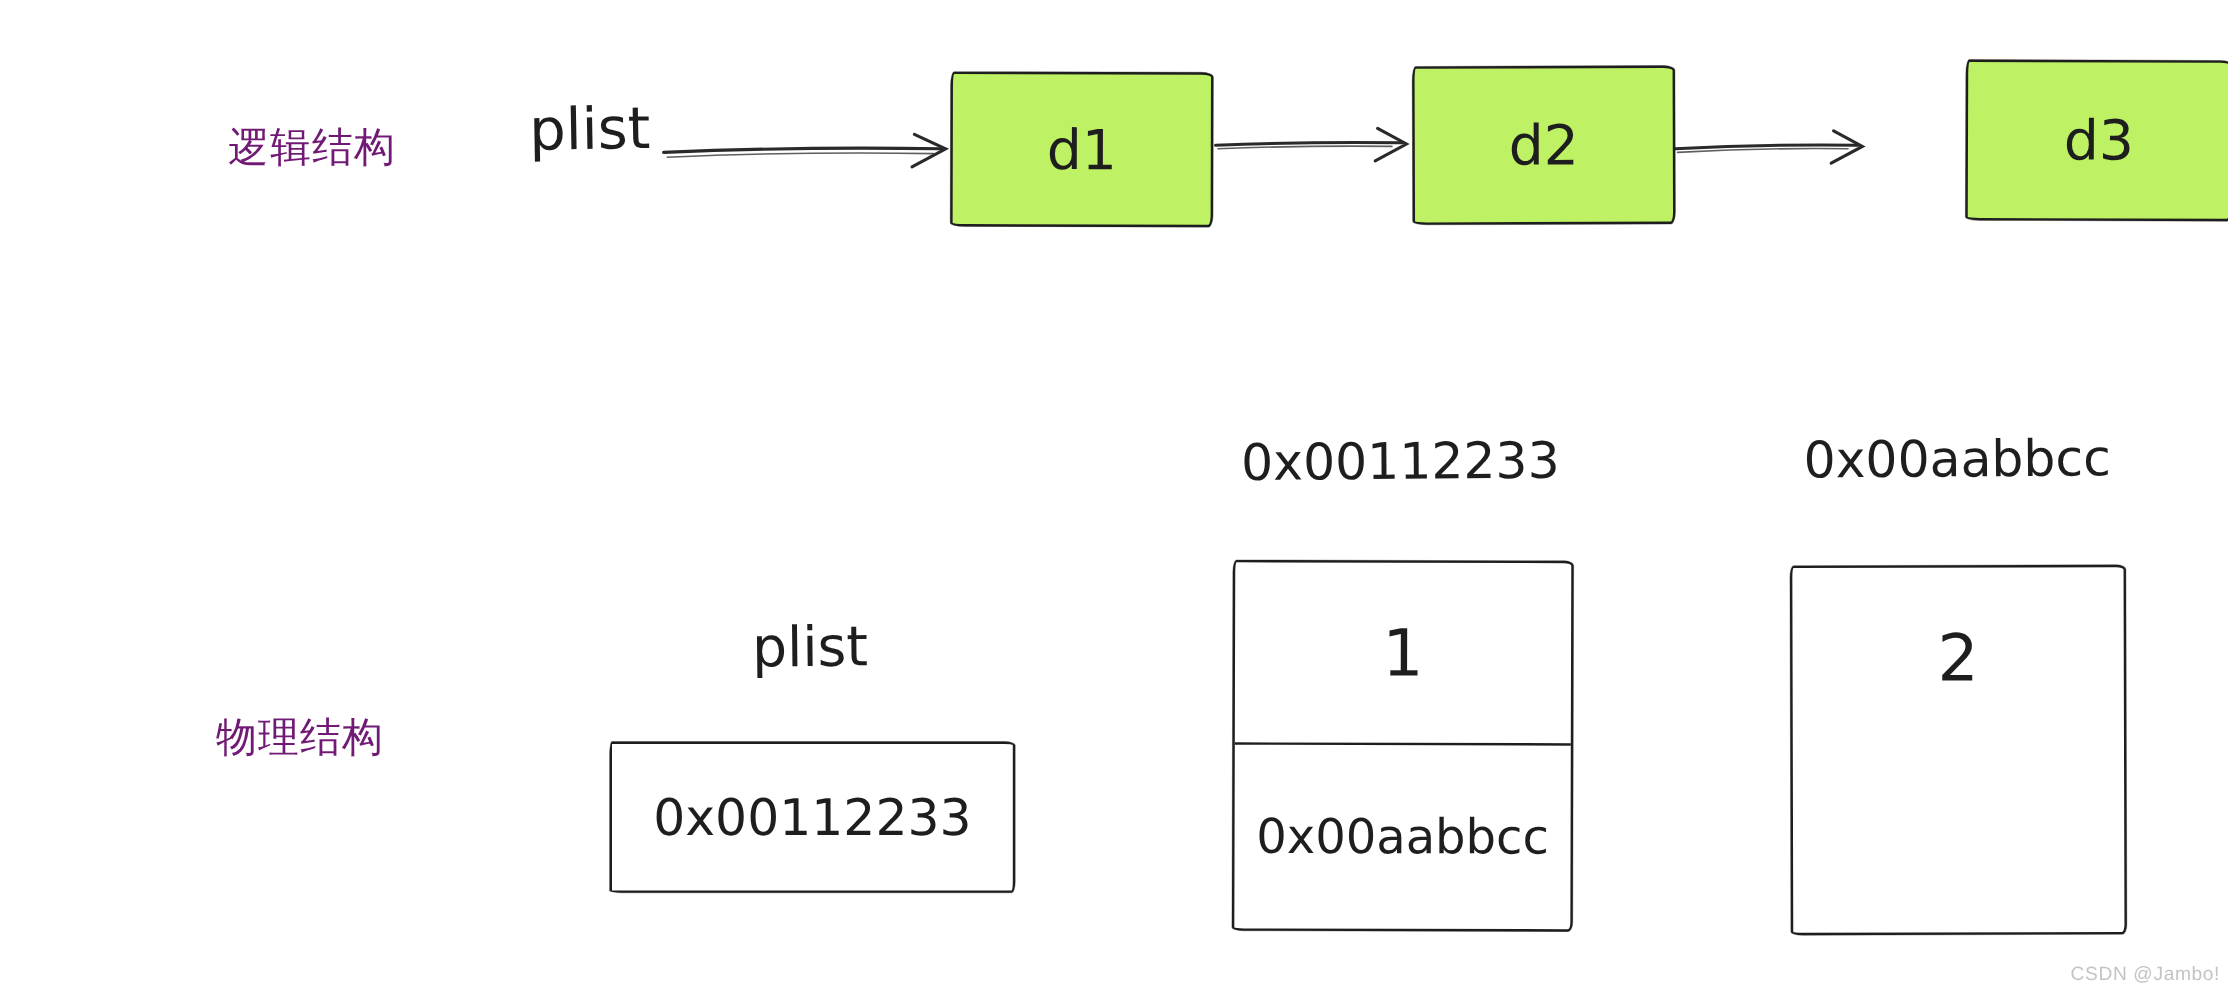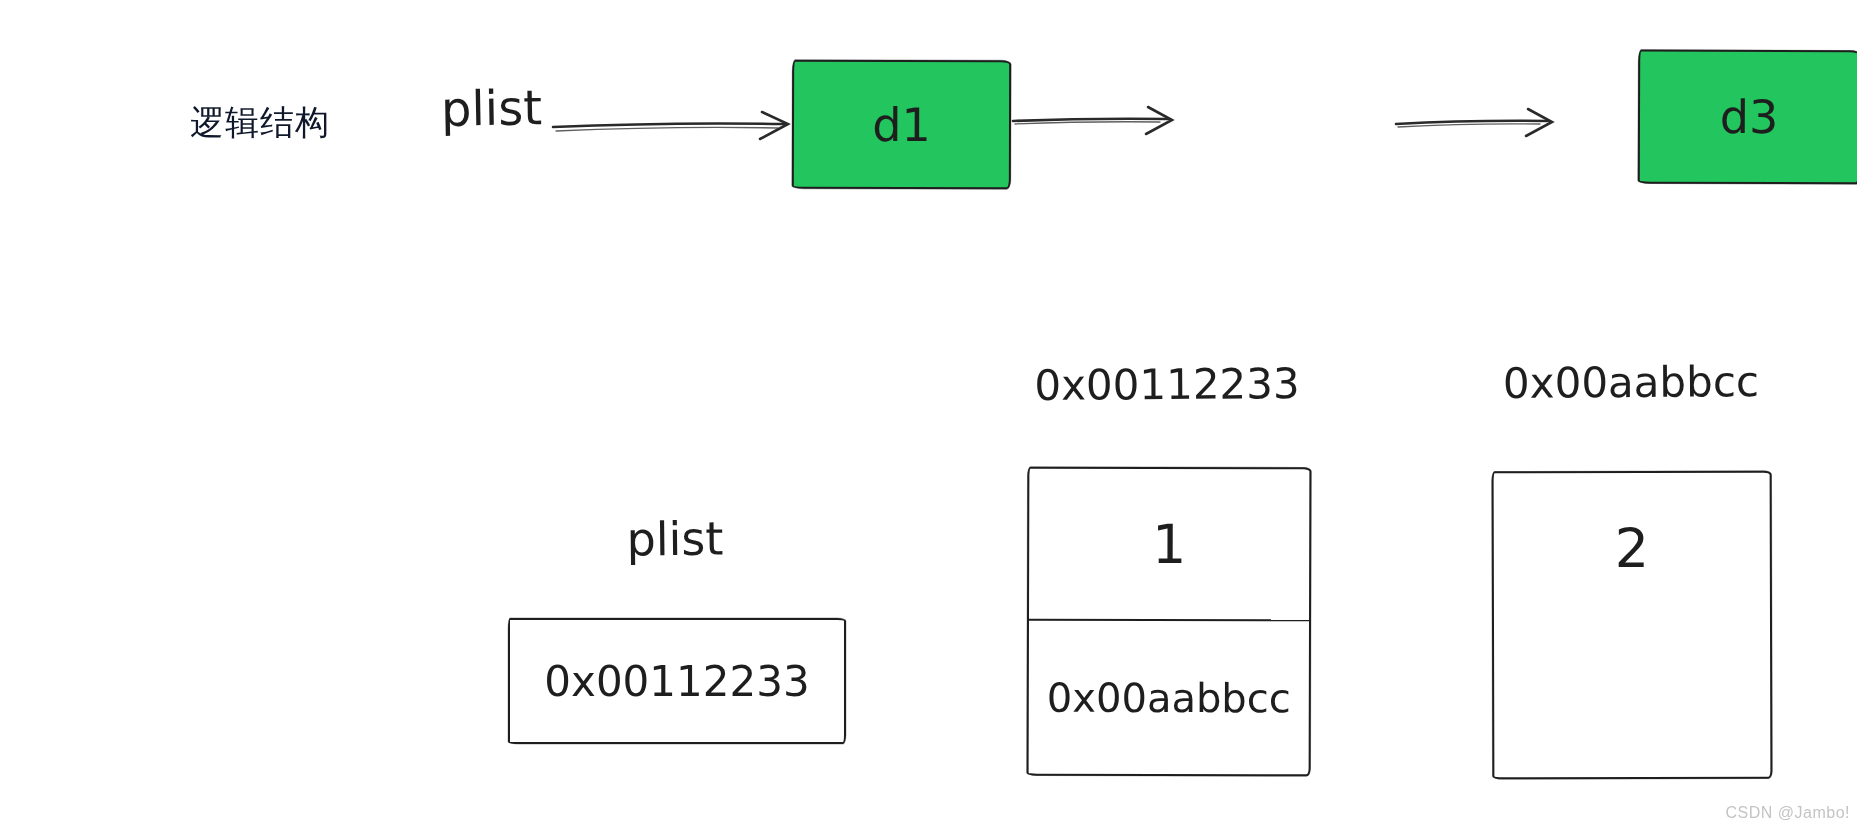--- a/index.html
+++ b/index.html
@@ -14,21 +14,21 @@
     background: #ffffff;
     overflow: hidden;
     color: #1e1e1e;
     font-family: "DejaVu Sans", sans-serif;
   }
   
   .section-label {
     position: absolute;
     font-family: Liberation Serif, serif;
     font-size: 34px;
-    color: #0f172a;
+    color: #701a75;
     letter-spacing: 1px;
     white-space: nowrap;
   }
   .section-label.logical { left: 190px; top: 100px; }
   .section-label.physical { left: 180px; top: 592px; }
 
   
   .hand {
     font-family: "DejaVu Sans", sans-serif;
     color: #1e1e1e;
@@ -39,21 +39,21 @@
     left: 441px;
     top: 80px;
     font-size: 48px;
     transform: rotate(-1deg);
   }
 
   
   .lnode {
     position: absolute;
     border: 2.6px solid #1e1e1e;
-    background: #22c55e;
+    background: #bef264;
     display: flex;
     align-items: center;
     justify-content: center;
     border-radius: 3px 10px 4px 12px / 12px 4px 10px 3px;
     box-shadow: 0 0 0 0.4px rgba(30,30,30,0.35);
   }
   .lnode .lbl { font-size: 46px; }
   .lnode.n1 { left: 792px; top: 60px;  width: 215px; height: 125px; transform: rotate(0.15deg); }
   .lnode.n2 { left: 1177px; top: 55px; width: 215px; height: 128px; transform: rotate(-0.2deg); }
   .lnode.n3 { left: 1638px; top: 50px; width: 218px; height: 130px; transform: rotate(0.2deg); }
@@ -174,25 +174,29 @@
   </svg>
 
   <div class="section-label logical">逻辑结构</div>
 
   <div class="pointer-word hand">plist</div>
 
   <div class="lnode n1">
     <span class="lbl hand">d1</span>
   </div>
 
+  <div class="lnode n2">
+    <span class="lbl hand">d2</span>
+  </div>
 
   <div class="lnode n3">
     <span class="lbl hand">d3</span>
   </div>
 
+  <div class="section-label physical">物理结构</div>
 
   <div class="pointer-title hand">plist</div>
 
   <div class="pointer-box">
     <span class="val hand">0x00112233</span>
   </div>
 
   <div class="addr-label a1 hand">0x00112233</div>
 
   <div class="pnode p1">

